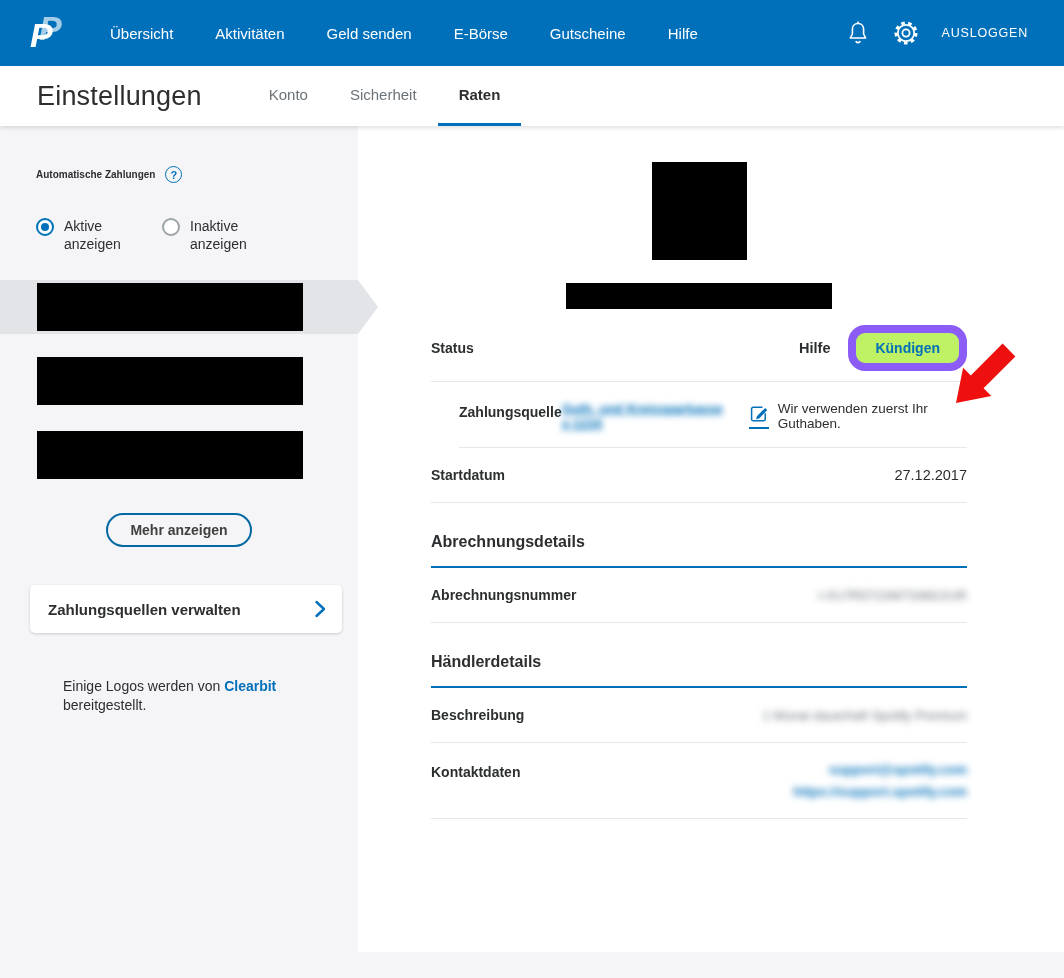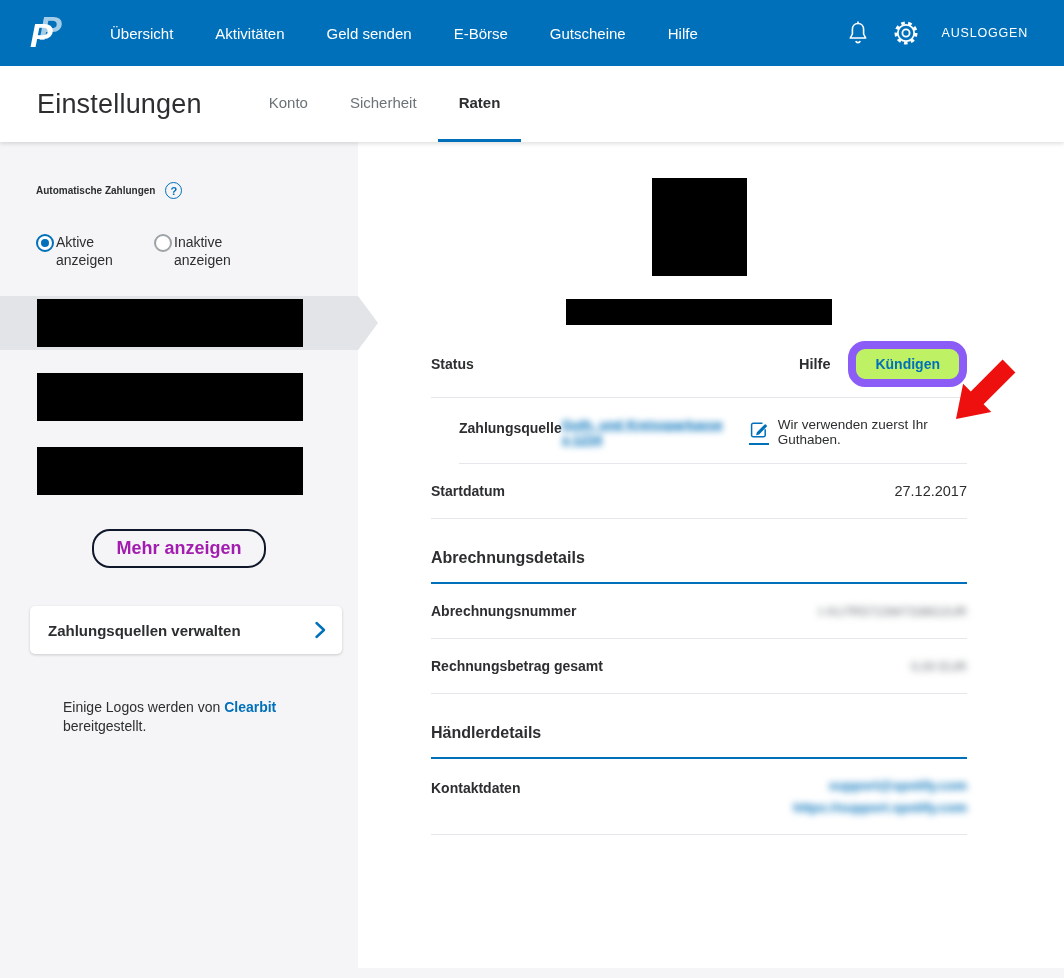--- a/index.html
+++ b/index.html
@@ -12,49 +12,49 @@
   .pp-logo .p { position:absolute; font-weight:800; font-style:italic; font-size:34px; color:#fff; line-height:1; }
   .pp-logo .p.back { left:9px; top:2px; opacity:.65; }
   .pp-logo .p.front { left:0; top:9px; }
   .nav-items { display:flex; gap:42px; }
   .nav-item { color:#fff; font-size:15px; cursor:pointer; white-space:nowrap; }
   .nav-right { margin-left:auto; display:flex; align-items:center; gap:22px; }
   .nav-icon-btn { cursor:pointer; display:flex; align-items:center; }
   .logout { color:#fff; font-size:12.5px; letter-spacing:.8px; cursor:pointer; font-weight:400; }
 
   
-  .header { height:76px; background:#fff; display:flex; align-items:stretch; padding-left:37px; box-shadow:0 2px 4px rgba(0,0,0,.12); position:relative; z-index:4; }
+  .header { height:60px; background:#fff; display:flex; align-items:stretch; padding-left:37px; box-shadow:0 2px 4px rgba(0,0,0,.12); position:relative; z-index:4; }
   .page-title { font-size:27px; font-weight:400; color:#2c2e2f; align-self:center; letter-spacing:.2px; }
   .tabs { display:flex; margin-left:46px; }
   .tab { display:flex; align-items:center; padding:0 21px; font-size:15px; color:#6c7378; cursor:pointer; border-bottom:3px solid transparent; }
   .tab.active { color:#2c2e2f; font-weight:600; border-bottom-color:#0070ba; }
 
   
   .page-body { display:flex; min-height:826px; align-items:stretch; }
 
   .sidebar { width:358px; background:#f5f5f7; padding-top:40px; position:relative; z-index:2; flex-shrink:0; }
   .sb-title-row { display:flex; align-items:center; gap:10px; margin-left:36px; }
   .sb-title { font-size:10px; font-weight:700; color:#2c2e2f; }
   .help-circle { width:17px; height:17px; border-radius:50%; border:1.5px solid #0070ba; color:#0070ba; font-size:11px; font-weight:700; display:flex; align-items:center; justify-content:center; cursor:pointer; }
 
   .radio-row { display:flex; margin:34px 0 0 36px; gap:36px; }
-  .radio-group { display:flex; gap:2px; cursor:pointer; }
+  .radio-group { display:flex; gap:10px; cursor:pointer; }
   .radio { width:18px; height:18px; border-radius:50%; border:2px solid #9da3a6; background:#fff; flex-shrink:0; position:relative; margin-top:1px; }
   .radio.selected { border-color:#0070ba; }
   .radio.selected::after { content:''; position:absolute; left:3px; top:3px; width:8px; height:8px; border-radius:50%; background:#0070ba; }
   .radio-label { font-size:14px; line-height:18px; color:#2c2e2f; }
 
   .pay-list { margin-top:30px; }
   .pay-item { position:relative; margin-bottom:26px; cursor:pointer; }
   .pay-item .block { width:266px; height:48px; background:#000; margin-left:37px; position:relative; z-index:1; }
   .pay-item.selected::before { content:''; position:absolute; left:0; top:-3px; width:358px; height:54px; background:#e2e4e7; }
   .pay-item.selected::after { content:''; position:absolute; left:358px; top:-3px; width:0; height:0; border-left:20px solid #e2e4e7; border-top:27px solid transparent; border-bottom:27px solid transparent; }
 
   .more-wrap { display:flex; justify-content:center; margin-top:34px; }
-  .pill-btn { background:transparent; border:2px solid #0f172a; color:#a21caf; font-weight:700; font-size:18px; border-radius:18px; padding:7px 22px; cursor:pointer; font-family:inherit; }
+  .pill-btn { background:transparent; border:2px solid #0369a1; color:#404040; font-weight:700; font-size:14px; border-radius:18px; padding:7px 22px; cursor:pointer; font-family:inherit; }
 
   .manage-card { margin:38px 16px 0 30px; height:48px; background:#fff; border-radius:5px; box-shadow:0 1px 3px rgba(0,0,0,.18); display:flex; align-items:center; padding:0 16px 0 18px; cursor:pointer; }
   .manage-label { font-size:15px; font-weight:700; color:#2c2e2f; }
   .manage-chevron { margin-left:auto; display:flex; }
 
   .logos-note { margin:44px 0 0 63px; font-size:14px; line-height:19px; color:#2c2e2f; width:220px; }
   .clearbit-link { color:#0070ba; font-weight:700; cursor:pointer; }
 
   
   .main { flex:1; background:#fff; position:relative; z-index:1; padding:36px 97px 30px 73px; }
@@ -223,27 +223,27 @@
       <span class="row-value">27.12.2017</span>
     </div>
 
     <div class="section-heading">Abrechnungsdetails</div>
 
     <div class="row">
       <span class="row-label">Abrechnungsnummer</span>
       <span class="muted-value blur-lite">I-XU7R5723W7336G2UR</span>
     </div>
 
+
+    <div class="section-heading">Händlerdetails</div>
+
     <div class="row">
-      <span class="row-label">Rechnungsbetrag gesamt</span>
-      <span class="muted-value blur-lite">0,00 EUR</span>
-    </div>
-
-    <div class="section-heading">Händlerdetails</div>
-
+      <span class="row-label">Beschreibung</span>
+      <span class="muted-value blur-lite">1 Monat dauerhaft Spotify Premium</span>
+    </div>
 
     <div class="row tall">
       <span class="row-label" style="padding-top:2px;">Kontaktdaten</span>
       <div class="contact-right">
         <span class="contact-link blur-lite">support@spotify.com</span>
         <span class="contact-link blur-lite">https://support.spotify.com</span>
       </div>
     </div>
 
   </div>

